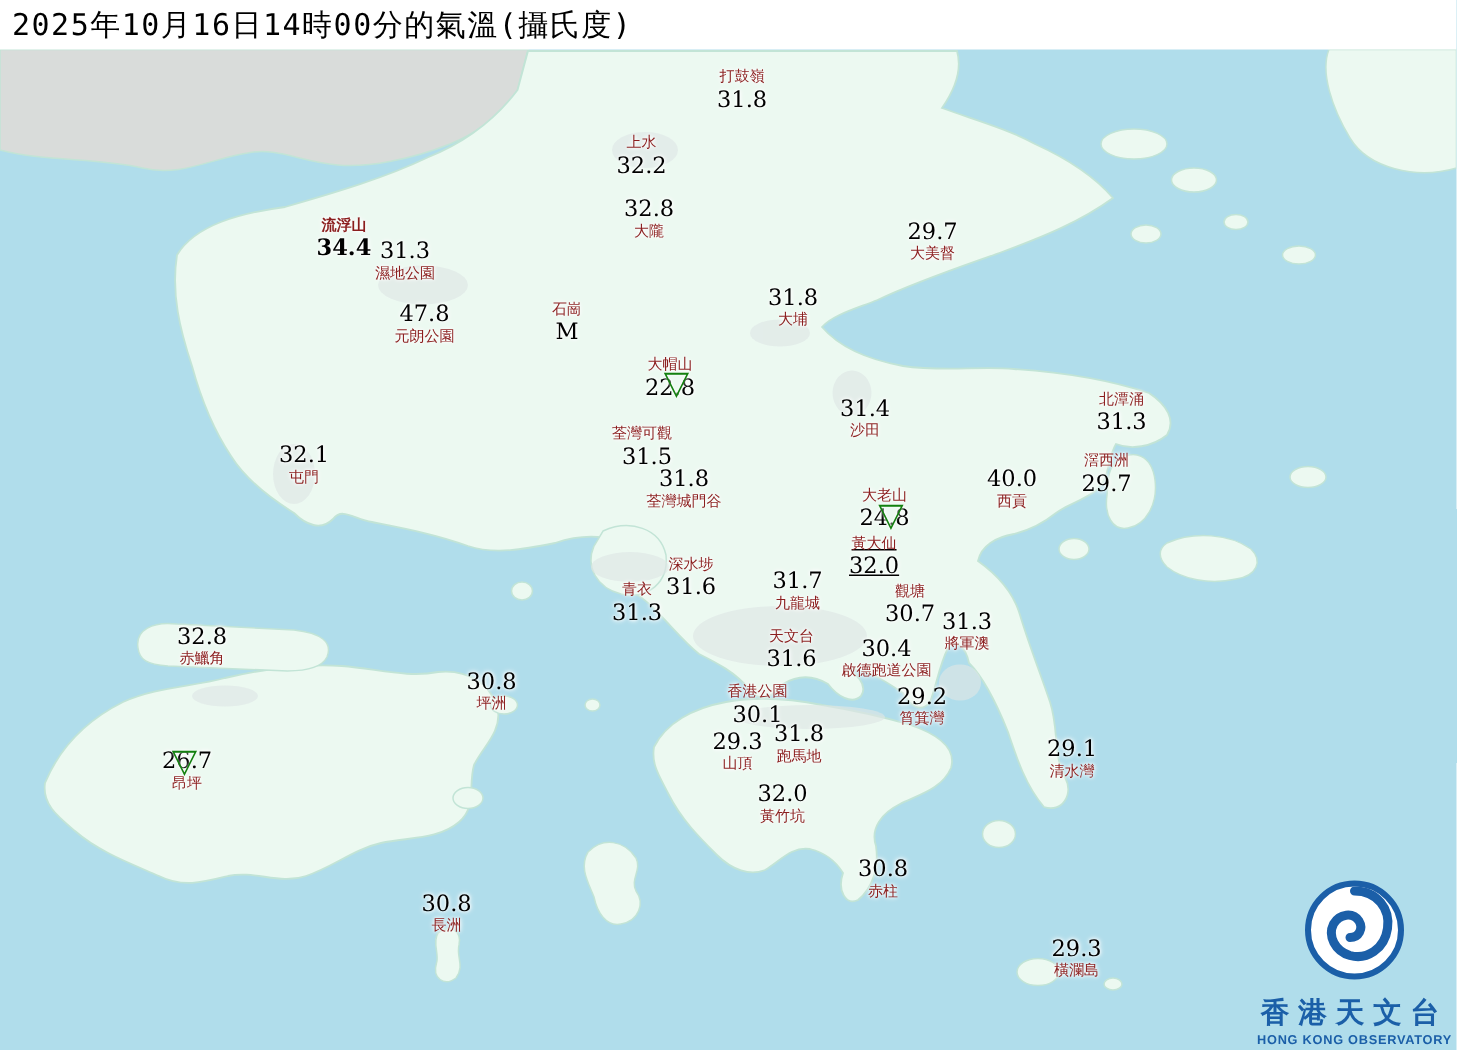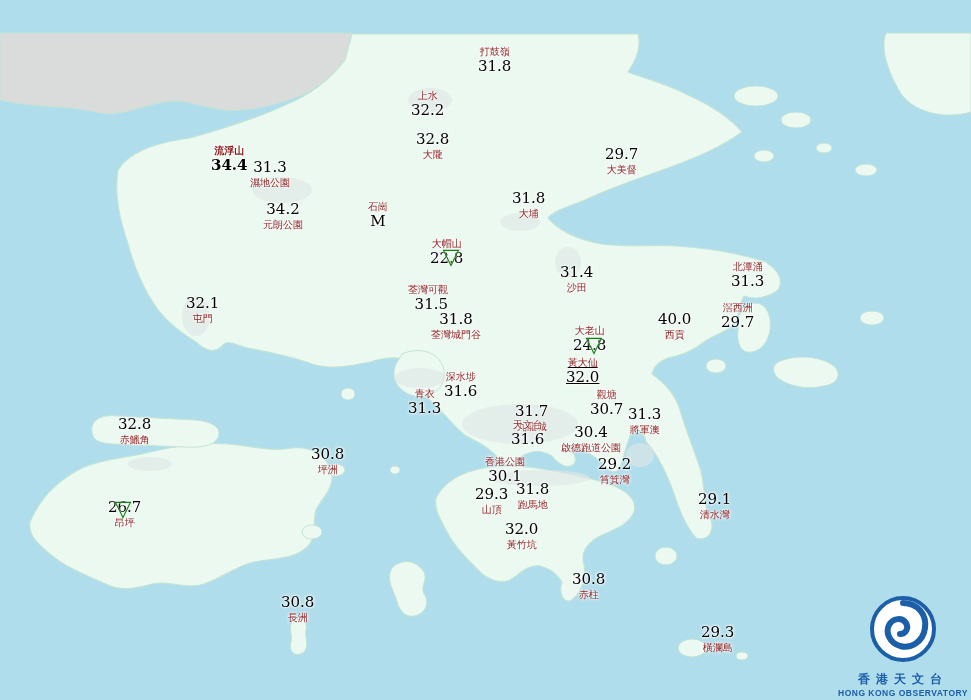--- a/index.html
+++ b/index.html
@@ -33,21 +33,21 @@
   .peak-marker{
     position:absolute;color:var(--peak-marker,#13800f);
     font-size:22px;font-weight:bold;transform:translate(-50%,-55%);
     text-shadow:0 0 2px #fff;
   }
   .logo{
     position:absolute;right:2px;bottom:2px;width:132px;z-index:25;
     text-align:center;
   }
   .logo-zh{
-    color:var(--logo-blue,#1b5fa8);font-size:12px;font-weight:bold;
+    color:var(--logo-blue,#1b5fa8);font-size:19px;font-weight:bold;
     letter-spacing:6px;margin-top:2px;white-space:nowrap;
   }
   .logo-en{
     color:var(--logo-blue,#1b5fa8);font-size:8.5px;font-weight:bold;
     letter-spacing:0.5px;white-space:nowrap;font-family:"Liberation Sans",sans-serif;
   }
 </style>
 </head>
 <body>
 
@@ -151,21 +151,21 @@
       </div>
       <div class="station" style="left: 250px; top: 160px;">
         <span class="temp">31.3</span>
         <span class="name">濕地公園</span>
       </div>
       <div class="station" style="left: 605px; top: 147px;">
         <span class="temp">29.7</span>
         <span class="name">大美督</span>
       </div>
       <div class="station" style="left: 263px; top: 202px;">
-        <span class="temp">34.2</span>
+        <span class="temp">47.8</span>
         <span class="name">元朗公園</span>
       </div>
       <div class="station" style="left: 368px; top: 199px;">
         <span class="name">石崗</span>
         <span class="temp">M</span>
       </div>
       <div class="station" style="left: 512px; top: 191px;">
         <span class="temp">31.8</span>
         <span class="name">大埔</span>
       </div>
@@ -210,21 +210,21 @@
         <span class="temp">31.3</span>
       </div>
       <div class="station" style="left: 566px; top: 355px; text-decoration: underline;">
         <span class="name">黃大仙</span>
         <span class="temp">32.0</span>
       </div>
       <div class="station" style="left: 444px; top: 369px;">
         <span class="name">深水埗</span>
         <span class="temp">31.6</span>
       </div>
-      <div class="station" style="left: 515px; top: 380px; margin-top: 24px;">
+      <div class="station" style="left: 515px; top: 380px;">
         <span class="temp">31.7</span>
         <span class="name">九龍城</span>
       </div>
       <div class="station" style="left: 590px; top: 387px;">
         <span class="name">觀塘</span>
         <span class="temp">30.7</span>
       </div>
       <div class="station" style="left: 628px; top: 407px;">
         <span class="temp">31.3</span>
         <span class="name">將軍澳</span>
@@ -283,20 +283,23 @@
       </div>
       <div class="station" style="left: 701px; top: 625px;">
         <span class="temp">29.3</span>
         <span class="name">橫瀾島</span>
       </div>
       <span class="peak-marker" style="left: 451px; top: 257px;">▽</span>
       <span class="peak-marker" style="left: 594px; top: 345px;">▽</span>
       <span class="peak-marker" style="left: 123px; top: 509px;">▽</span>
     </div>
 
+  <div class="titlebar">
+    <div class="title">2025年10月16日14時00分的氣溫(攝氏度)</div>
+  </div>
 
   <div class="logo">
     <svg width="72" height="72" viewBox="0 0 72 72">
       <circle cx="36" cy="36" r="31" fill="#ffffff" stroke="var(--logo-blue)" stroke-width="4"></circle>
       <path d="M36,10 C51,10 60,22 58,35 C56,49 44,56 33,53 C23,50 18,40 22,32 C26,25 35,24 39,30 C42,35 39,41 33,41" fill="none" stroke="var(--logo-blue)" stroke-width="6" stroke-linecap="round"></path>
     </svg>
     <div class="logo-zh">香港天文台</div>
     <div class="logo-en">HONG KONG OBSERVATORY</div>
   </div>
 

